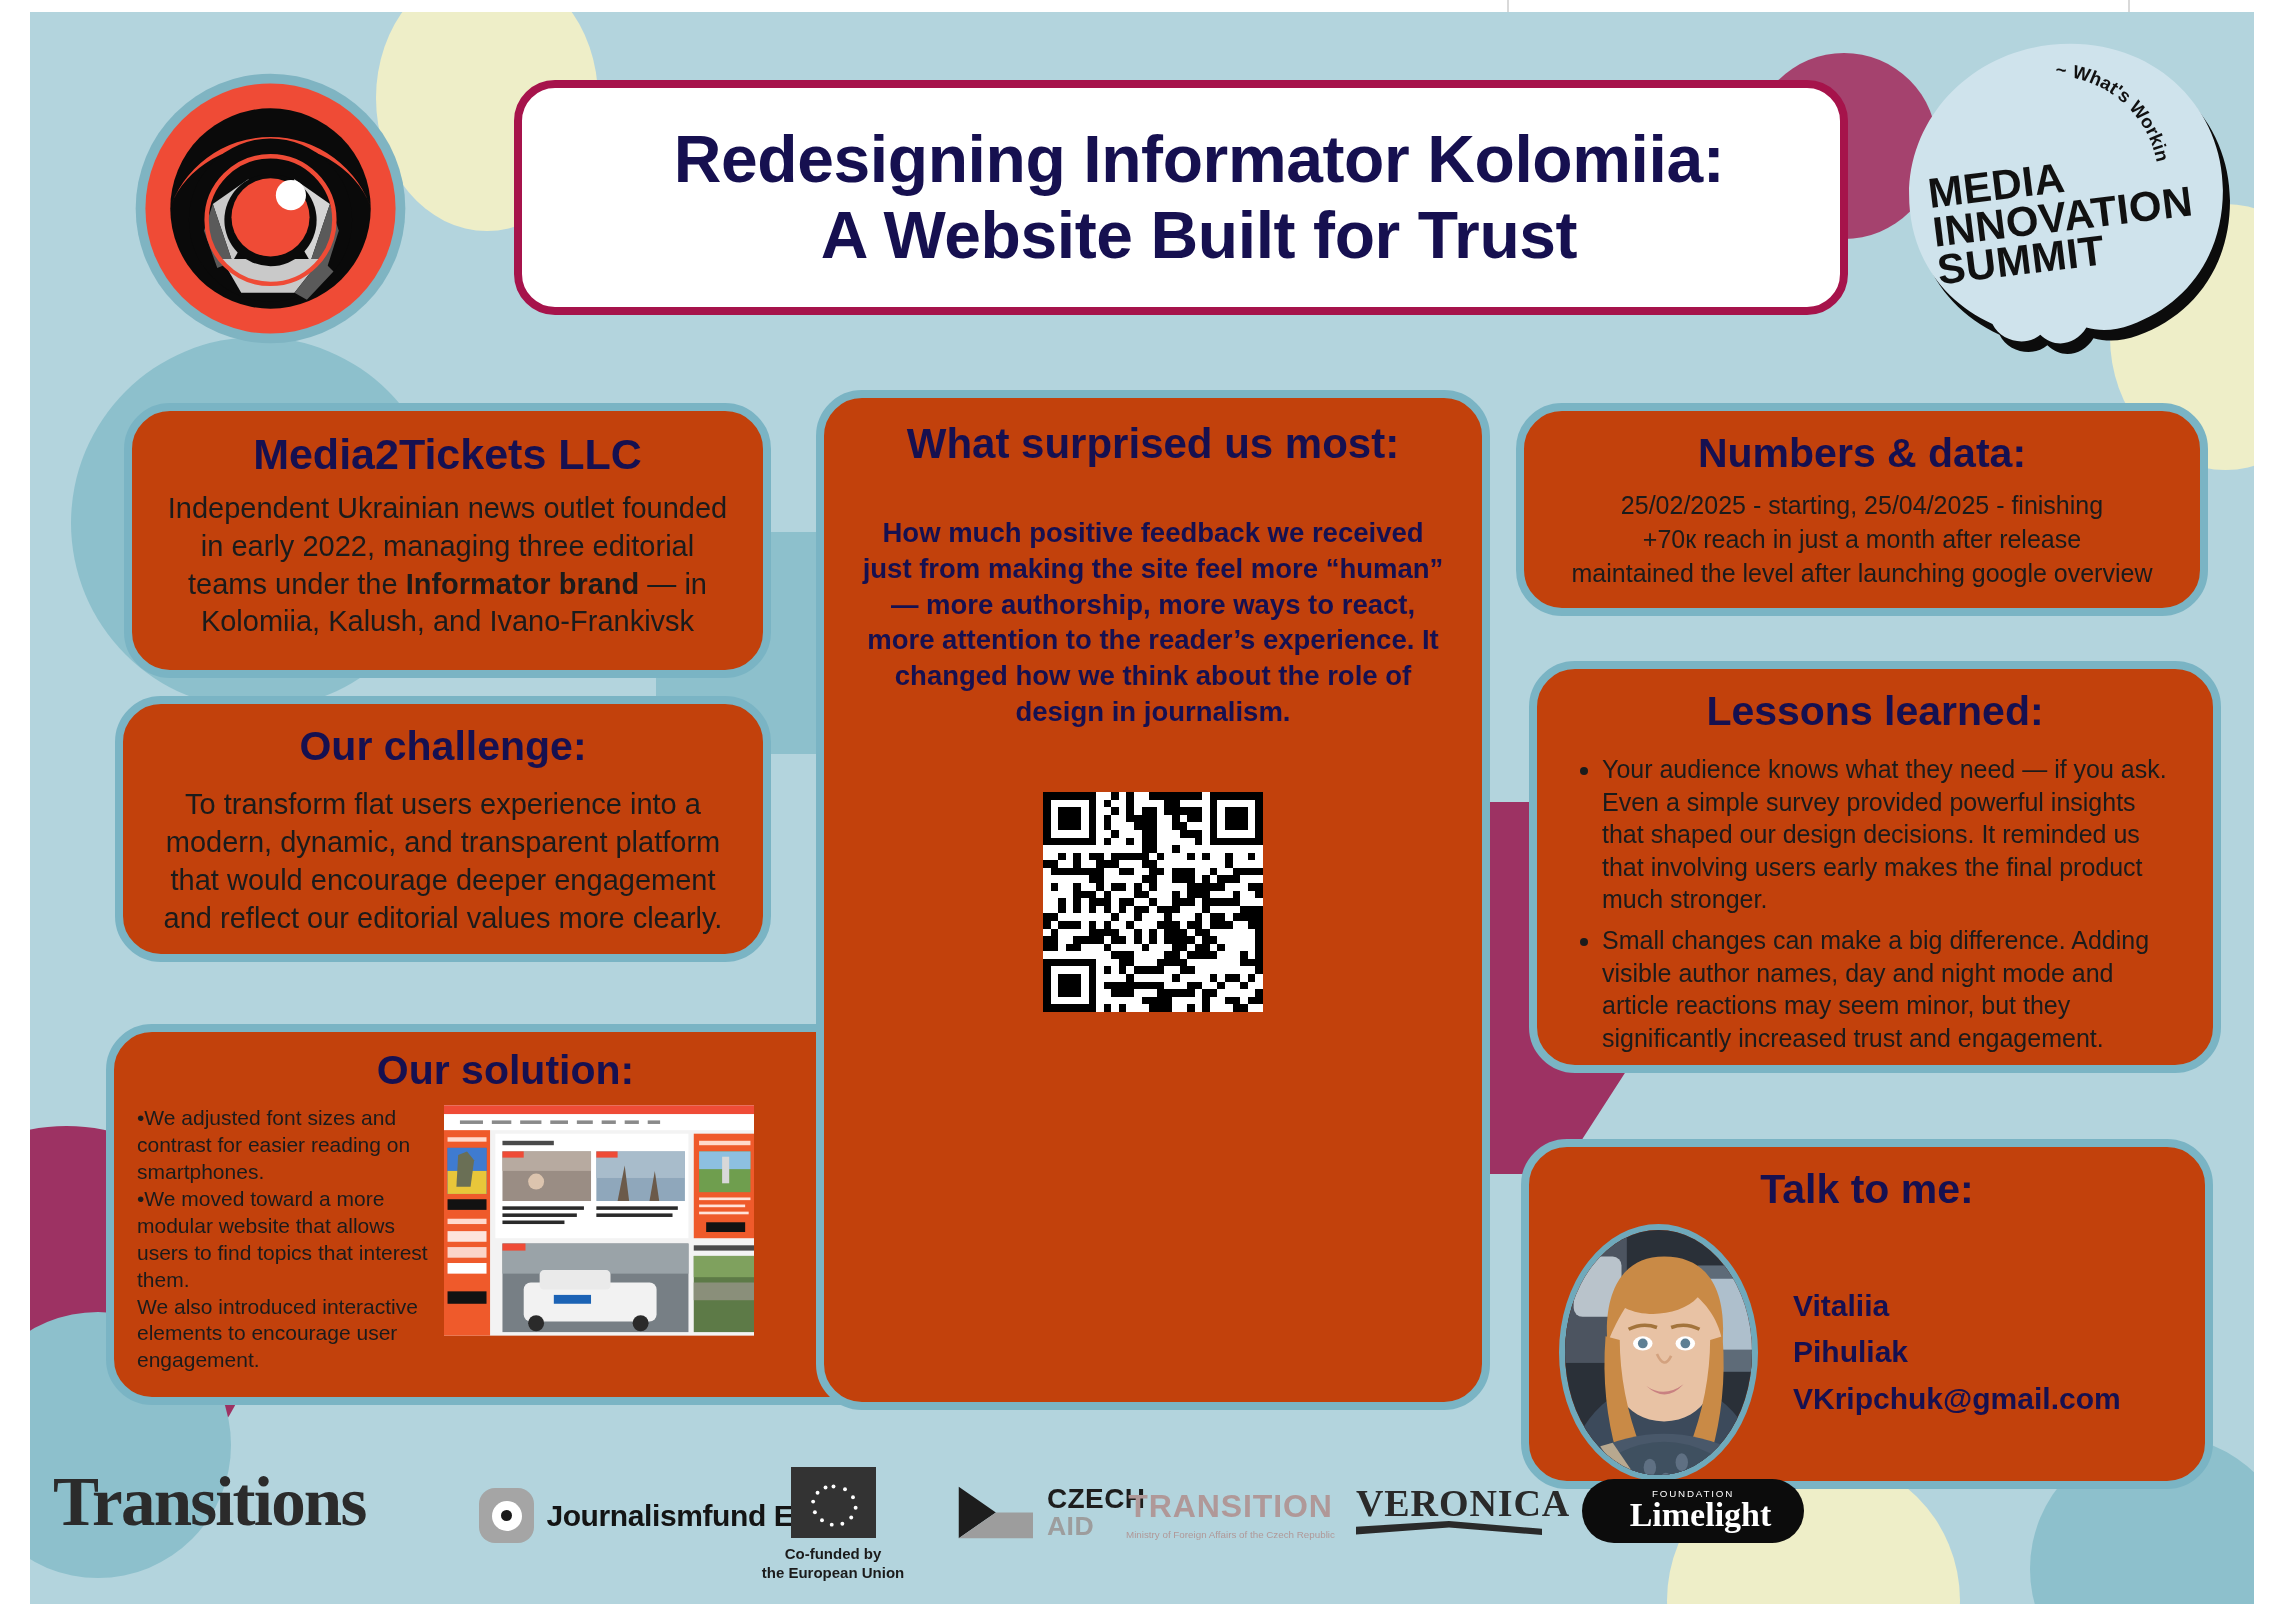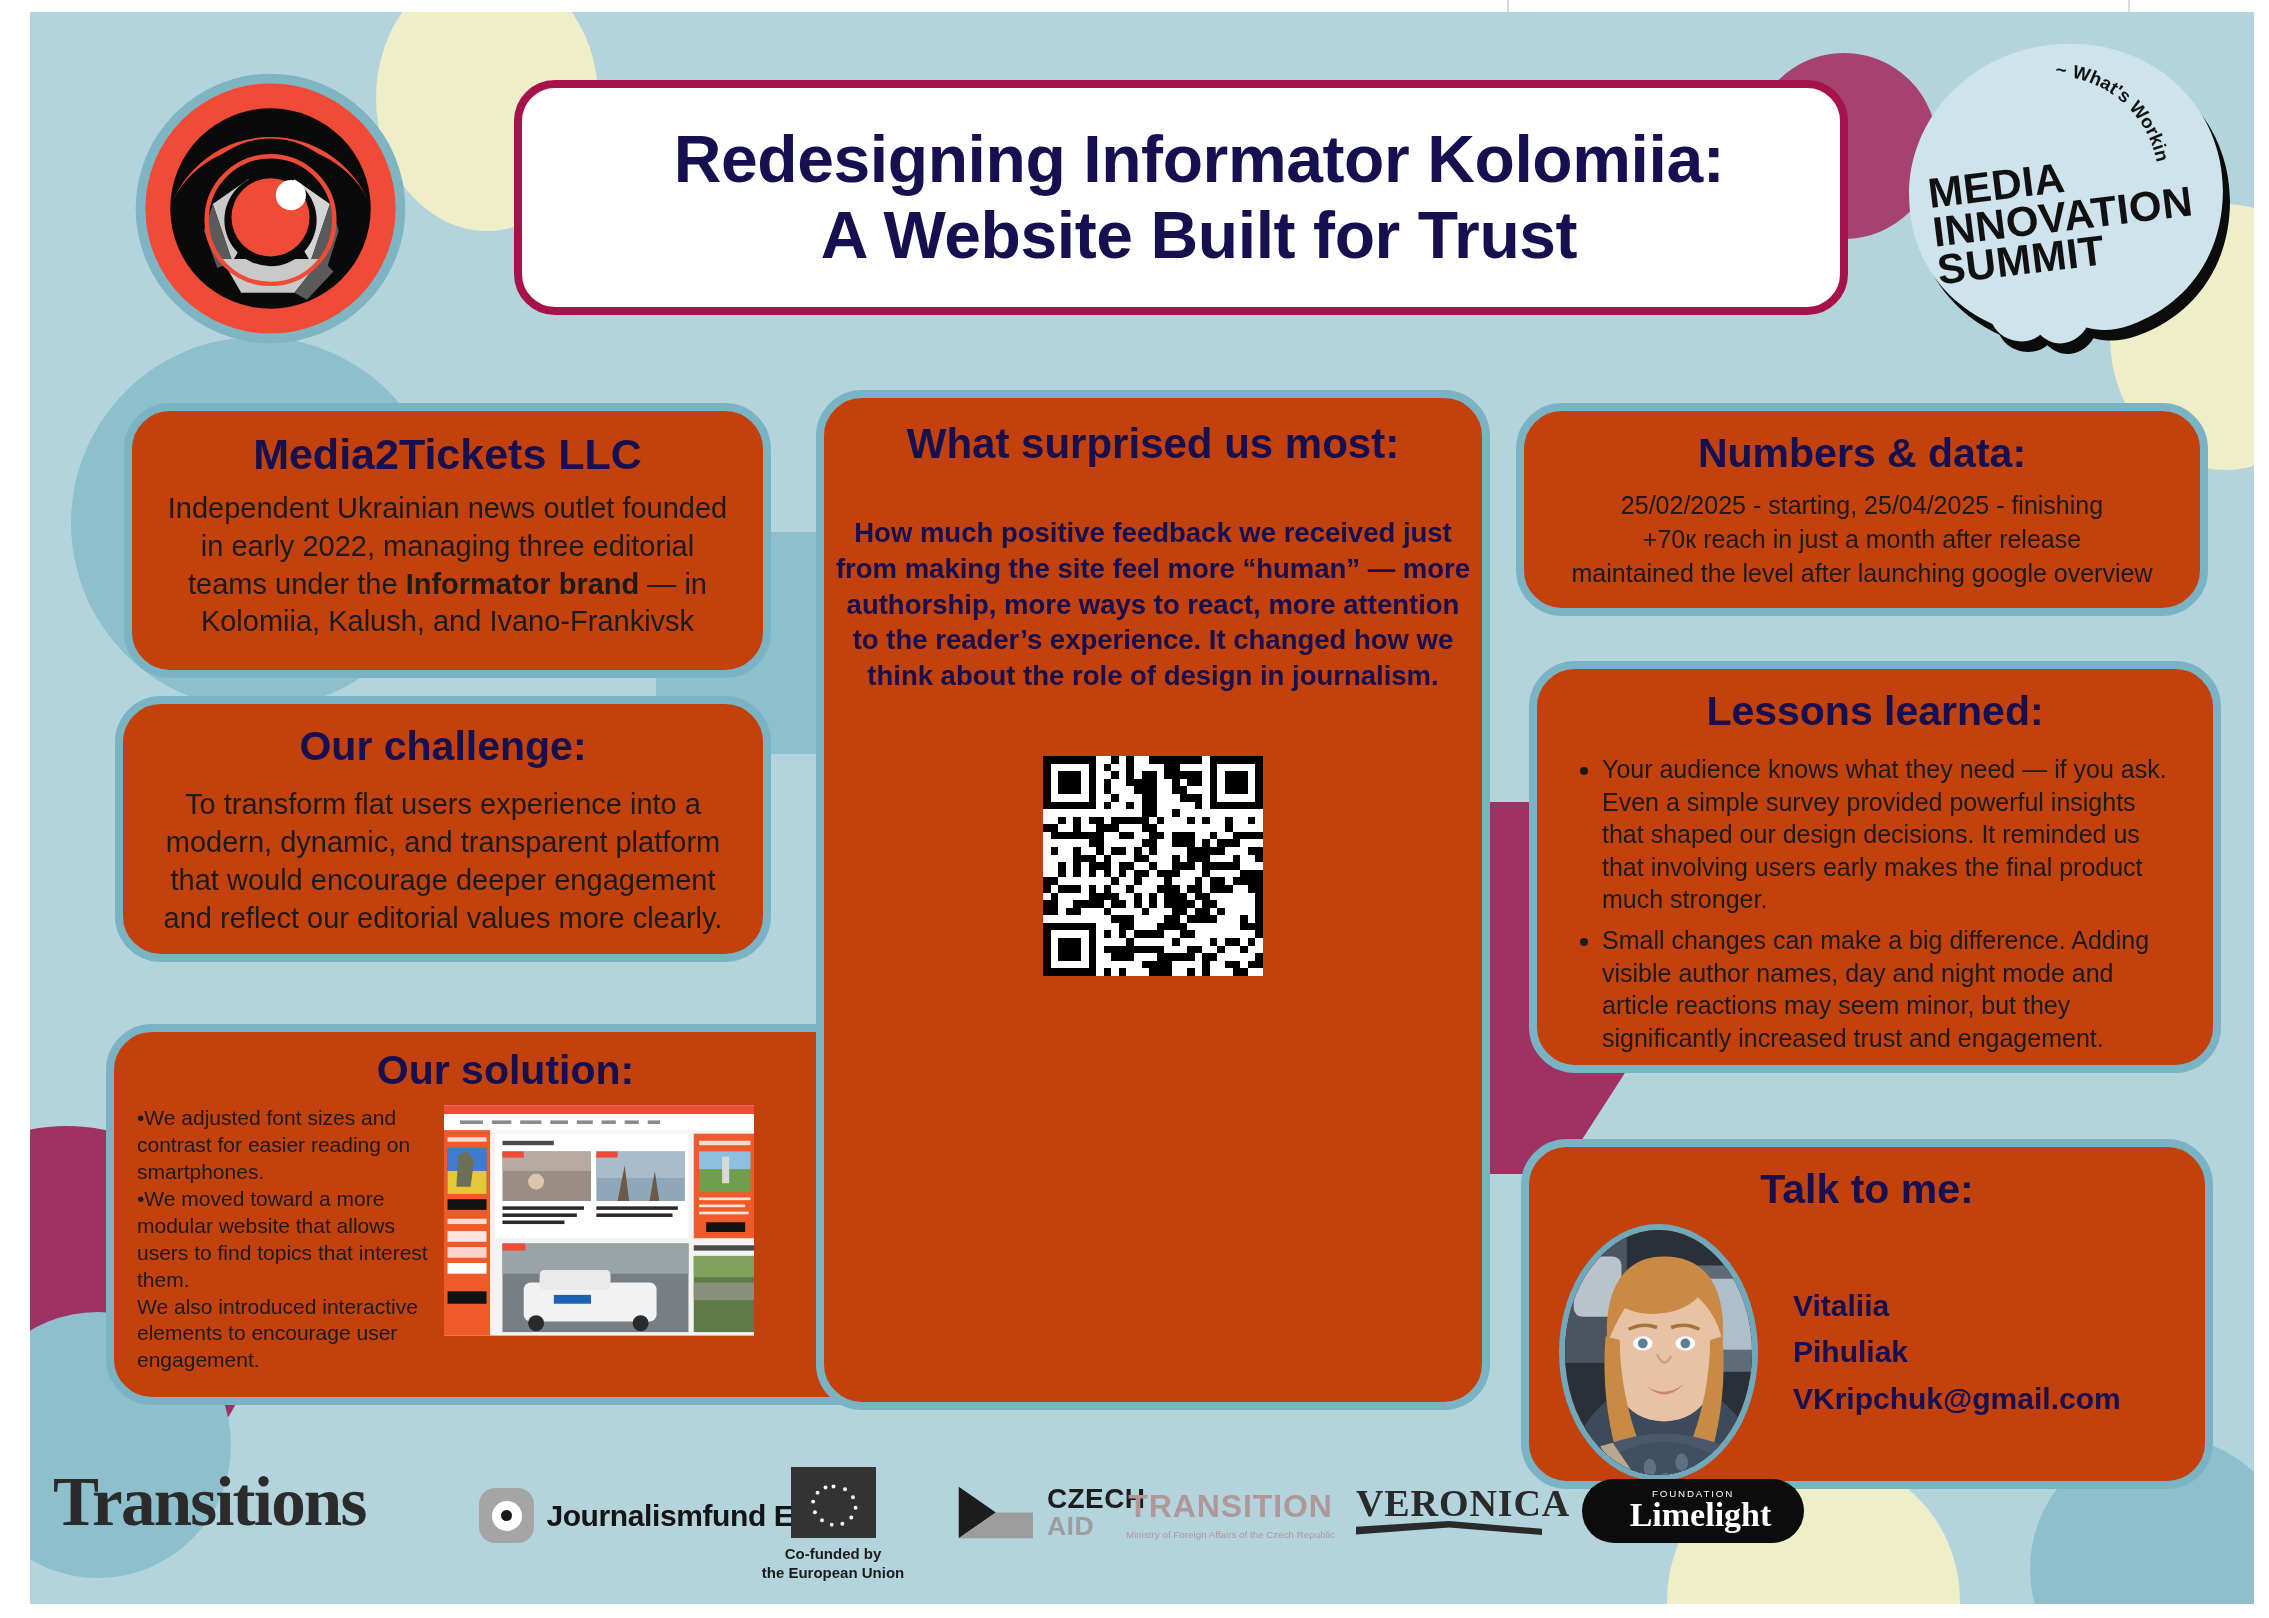--- a/index.html
+++ b/index.html
@@ -123,21 +123,21 @@
   #card-about b { font-weight: 800; }
   #card-challenge p { text-align: center; font-size: 29px; line-height: 1.32; margin-top: 16px; }
   #card-solution h2 { font-size: 41px; }
   .solution-body { display: flex; gap: 14px; align-items: flex-start; margin-top: 7px; }
   .solution-text { width: 293px; font-size: 21px; line-height: 1.28; color: #1b1b1b; }
   .solution-shot { width: 310px; height: 231px; position: relative; overflow: hidden; flex: none; }
 
   
   #card-center {
     left: 816px; top: 390px; width: 674px; height: 1020px;
-    padding: 23px 10px;
+    padding: 23px 38px;
   }
   #card-center h2 { font-size: 42px; }
   .center-block1 {
     color: #161050; font-weight: 800; font-size: 27.5px;
     line-height: 1.30; text-align: center; margin-top: 48px;
   }
   .center-block2 {
     color: #161050; font-weight: 800; font-size: 34px;
     line-height: 1.32; text-align: center; margin-top: 50px;
   }

